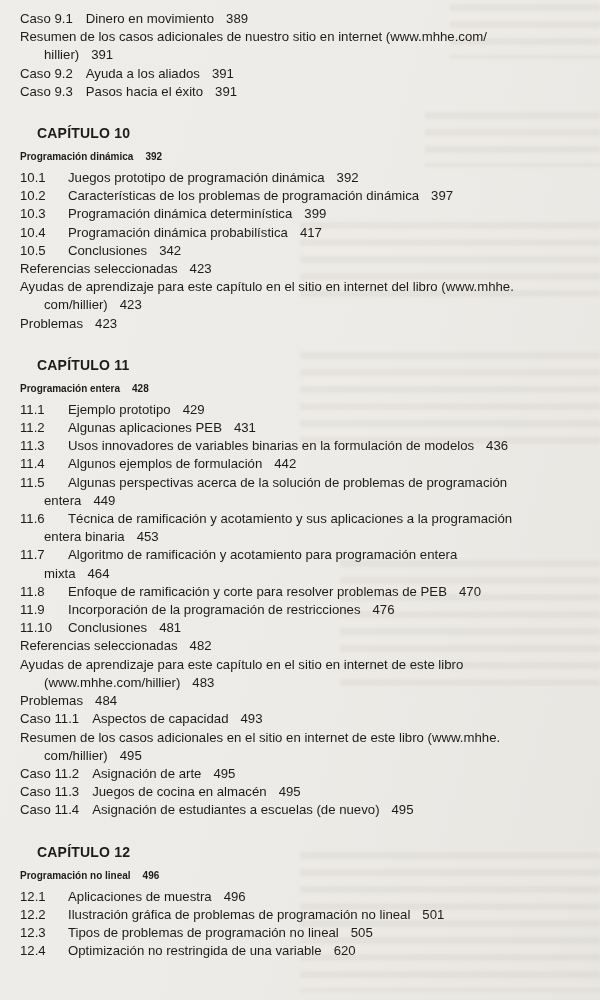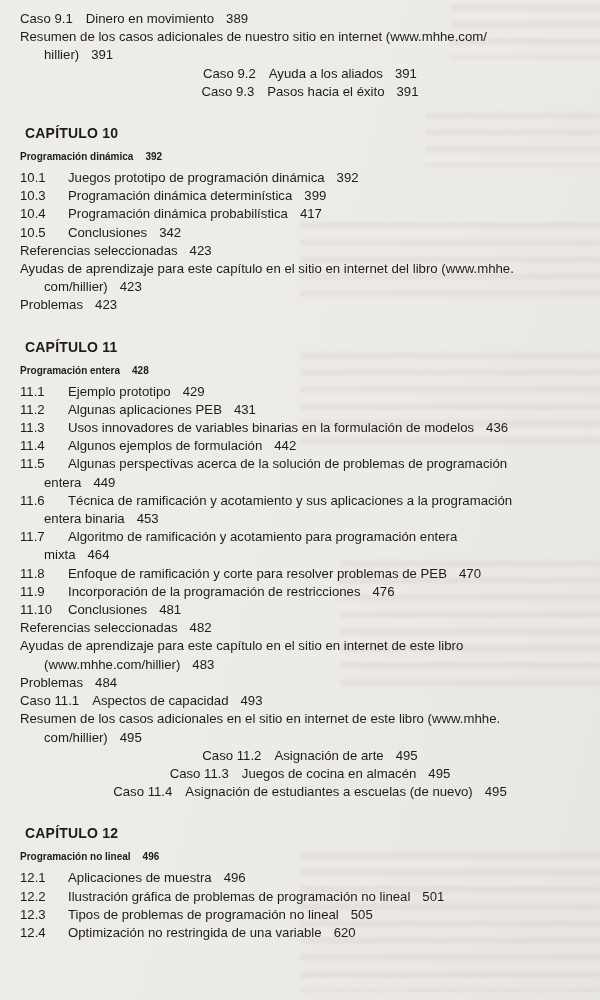--- a/index.html
+++ b/index.html
@@ -8,23 +8,23 @@
     background:linear-gradient(105deg,#efede9 0%,#edebe7 55%,#e8e6e1 100%);
     font-family:"Liberation Sans","DejaVu Sans",sans-serif;
     color:#1e1c19;
   }
   .page-content{position:relative;z-index:1;padding:10px 0 0 20px;}
   p.line{margin:0;font-size:13.2px;line-height:18.2px;padding-left:24px;text-indent:-24px;}
   .num{display:inline-block;min-width:48px;text-indent:0;}
   .case-label{display:inline-block;margin-right:13px;text-indent:0;}
   .pg{margin-left:12px;}
   .ind-sm{margin-left:10px;}
-  .ind-lg{margin-left:28px;text-align:center;}
+  .ind-lg{margin-left:28px;}
   .chapter{margin-top:24px;}
-  .chap-head{margin:0 5px 10px;font-size:14px;font-weight:bold;letter-spacing:.2px;}
+  .chap-head{margin:0 17px 10px;font-size:14px;font-weight:bold;letter-spacing:.2px;}
   .chap-title{margin:0 0 7px;font-size:10px;font-weight:bold;padding-left:24px;text-indent:-24px;}
   .chap-title .pg{font-weight:bold;}
   .bleed{position:absolute;z-index:0;filter:blur(1.6px);opacity:.55;
     background:repeating-linear-gradient(to bottom,
       rgba(150,142,130,0.17) 0px, rgba(150,142,130,0.17) 7px,
       rgba(0,0,0,0) 7px, rgba(0,0,0,0) 17px);}
 </style>
 </head>
 <body>
 
@@ -37,20 +37,21 @@
 
 <div class="page-content">
     <p class="line case ind-sm"><span class="case-label">Caso 9.1</span><span class="txt">Dinero en movimiento</span><span class="pg">389</span></p>
     <p class="line plain"><span class="txt">Resumen de los casos adicionales de nuestro sitio en internet (www.mhhe.com/</span><br><span class="txt">hillier)</span><span class="pg">391</span></p>
     <p class="line case ind-lg"><span class="case-label">Caso 9.2</span><span class="txt">Ayuda a los aliados</span><span class="pg">391</span></p>
     <p class="line case ind-lg"><span class="case-label">Caso 9.3</span><span class="txt">Pasos hacia el éxito</span><span class="pg">391</span></p>
     <section class="chapter">
       <h2 class="chap-head">CAPÍTULO 10</h2>
       <p class="chap-title"><span class="ttl">Programación dinámica</span><span class="pg">392</span></p>
       <p class="line entry"><span class="num">10.1</span><span class="txt">Juegos prototipo de programación dinámica</span><span class="pg">392</span></p>
+      <p class="line entry"><span class="num">10.2</span><span class="txt">Características de los problemas de programación dinámica</span><span class="pg">397</span></p>
       <p class="line entry"><span class="num">10.3</span><span class="txt">Programación dinámica determinística</span><span class="pg">399</span></p>
       <p class="line entry"><span class="num">10.4</span><span class="txt">Programación dinámica probabilística</span><span class="pg">417</span></p>
       <p class="line entry"><span class="num">10.5</span><span class="txt">Conclusiones</span><span class="pg">342</span></p>
       <p class="line plain"><span class="txt">Referencias seleccionadas</span><span class="pg">423</span></p>
       <p class="line plain"><span class="txt">Ayudas de aprendizaje para este capítulo en el sitio en internet del libro (www.mhhe.</span><br><span class="txt">com/hillier)</span><span class="pg">423</span></p>
       <p class="line plain"><span class="txt">Problemas</span><span class="pg">423</span></p>
     </section>
     <section class="chapter">
       <h2 class="chap-head">CAPÍTULO 11</h2>
       <p class="chap-title"><span class="ttl">Programación entera</span><span class="pg">428</span></p>

